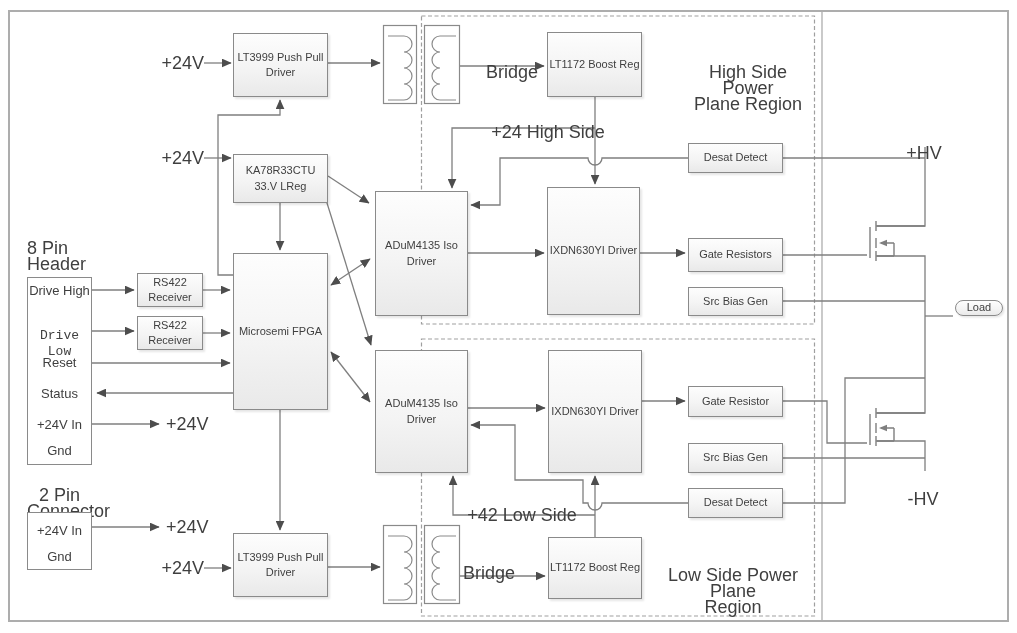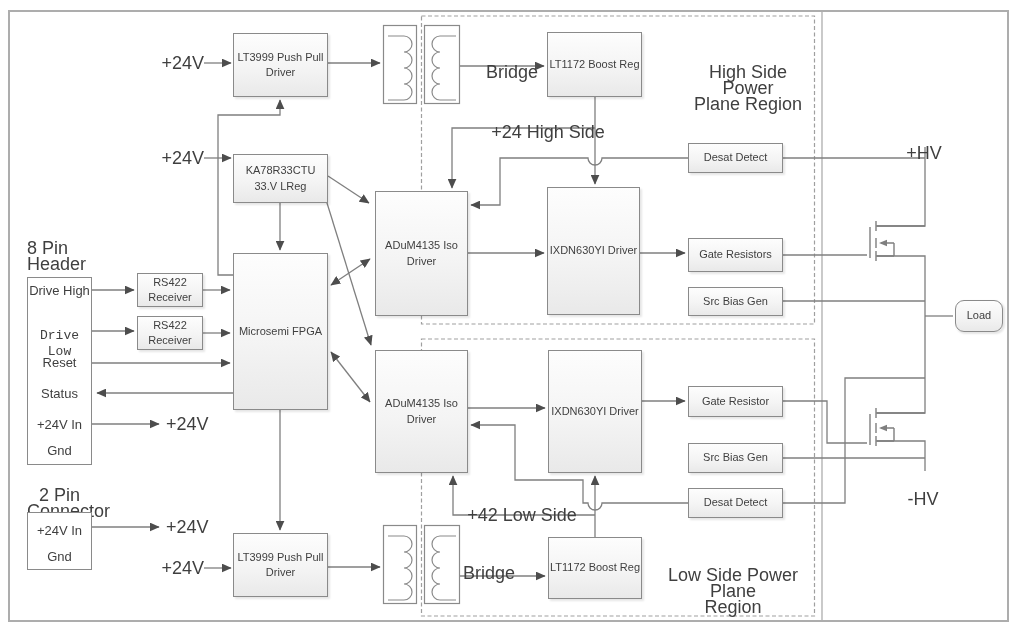--- a/index.html
+++ b/index.html
@@ -141,21 +141,21 @@
 Iso Driver</div>
   <div class="blk" style="left:548px;top:350px;width:94px;height:123px;">IXDN630YI
 Driver</div>
   <div class="blk" style="left:688px;top:386px;width:95px;height:31px;">Gate Resistor</div>
   <div class="blk" style="left:688px;top:443px;width:95px;height:30px;">Src Bias Gen</div>
   <div class="blk" style="left:688px;top:488px;width:95px;height:30px;">Desat Detect</div>
   <div class="blk" style="left:548px;top:537px;width:94px;height:62px;">LT1172 Boost
 Reg</div>
   <div class="blk" style="left:233px;top:533px;width:95px;height:64px;">LT3999 Push
 Pull Driver</div>
-  <div class="blk" style="left:955px;top:300px;width:48px;height:32px;border-radius:9px;">Load</div>
+  <div class="blk" style="left:955px;top:300px;width:48px;height:16px;border-radius:9px;">Load</div>
 
   <div class="lbl l" style="left:27px;top:240px;width:90px;">8 Pin Header</div>
   <div class="plain" style="left:27px;top:277px;width:65px;height:188px;">
     <div class="pin" style="top:5px;">Drive High</div>
     <div class="pin" style="top:50px;font-family:Liberation Mono, monospace;">Drive Low</div>
     <div class="pin" style="top:77px;">Reset</div>
     <div class="pin" style="top:108px;">Status</div>
     <div class="pin" style="top:139px;">+24V In</div>
     <div class="pin" style="top:165px;">Gnd</div>
   </div>

